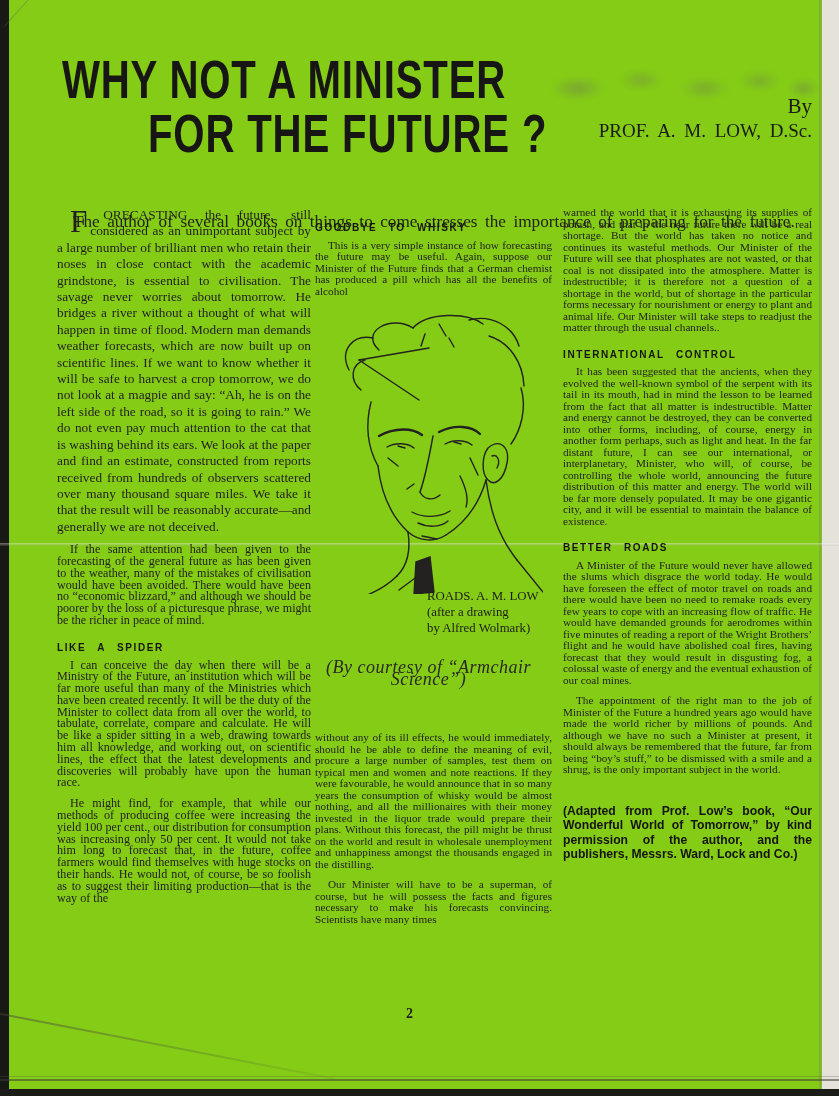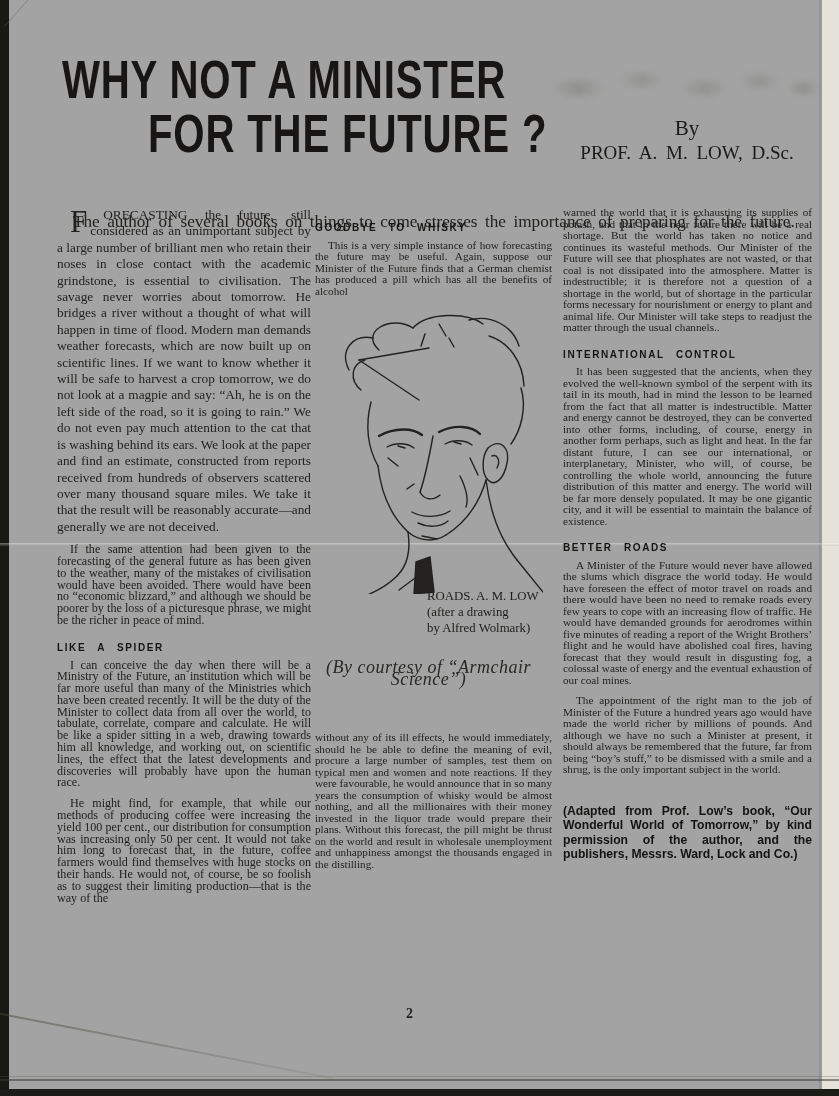--- a/index.html
+++ b/index.html
@@ -8,21 +8,21 @@
   .scan-page {
     position:relative; width:839px; height:1096px; margin:0 auto;
     overflow:hidden;
     color:#1d1c1a;
     font-family:"Liberation Serif", serif;
     background:
       radial-gradient(ellipse 260px 120px at 780px 300px, rgba(140,136,124,.12), transparent 70%),
       radial-gradient(ellipse 300px 70px at 240px 1050px, rgba(120,116,104,.18), transparent 70%),
       radial-gradient(ellipse 200px 60px at 120px 40px, rgba(140,136,124,.14), transparent 70%),
       linear-gradient(178deg, #efede7 0%, #ecead3e 0%, #edebe5 55%, #e9e7df 100%);
-    background-color:#a3a3a3;
+    background-color:#84cc16;
   }
 
   
   .left-bar   { position:absolute; left:0; top:0; width:9px; height:100%; background:#181814; }
   .bottom-bar { position:absolute; left:0; right:0; bottom:0; height:7px; background:#1b1b18; }
   .crease-bottom-1 { position:absolute; left:0; right:0; bottom:15px; height:2px; background:rgba(62,60,52,.55); }
   .crease-bottom-2 { position:absolute; left:0; right:0; bottom:19px; height:1px; background:rgba(90,88,78,.30); }
   .crease-diagonal { position:absolute; left:-4px; top:1012px; width:345px; height:2px;
     background:linear-gradient(to right, rgba(72,70,60,.5), rgba(72,70,60,.08));
     transform:rotate(11deg); transform-origin:left top; }
@@ -40,21 +40,21 @@
       radial-gradient(ellipse 34px 16px at 58% 55%, rgba(108,106,96,.32), transparent 70%),
       radial-gradient(ellipse 28px 15px at 78% 42%, rgba(108,106,96,.30), transparent 70%),
       radial-gradient(ellipse 22px 14px at 94% 55%, rgba(108,106,96,.36), transparent 70%); }
 
   
   .title-line { position:absolute; font-family:"Liberation Sans", sans-serif; font-weight:bold;
     color:#171614; white-space:nowrap; transform-origin:left center; }
   .title-1 { left:62px;  top:52px;  font-size:49px; transform:scaleX(.82) scaleY(1.08); letter-spacing:1px; }
   .title-2 { left:148px; top:106px; font-size:49px; transform:scaleX(.82) scaleY(1.08); letter-spacing:1px; }
 
-  .byline { position:absolute; left:562px; top:116px; width:250px; text-align:center; color:#1b1a18; }
+  .byline { position:absolute; left:562px; top:94px; width:250px; text-align:right; color:#1b1a18; }
   .byline-by   { font-size:21px; line-height:24px; }
   .byline-name { font-size:19px; line-height:26px; word-spacing:4px; }
 
   .standfirst { position:absolute; left:73px; top:165px; width:756px;
     font-size:17.2px; line-height:22px; word-spacing:3.2px; color:#211f1c;margin-top:46px; }
 
   
   .col { position:absolute; top:207px; text-align:justify; color:#232220; }
   .col-1 { left:57px;  width:254px; font-size:12.1px; line-height:11.8px; }
   .col-2 { left:315px; width:237px; font-size:11.2px; line-height:11.5px; }
@@ -167,20 +167,21 @@
       </svg>
       <div class="fig-caption">
         <div>ROADS. A. M. LOW</div>
         <div>(after a drawing</div>
         <div>by Alfred Wolmark)</div>
       </div>
       <div class="fig-courtesy">(By courtesy of “Armchair Science”)</div>
     </div>
 
     <p class="flush">without any of its ill effects, he would immediately, should he be able to define the meaning of evil, procure a large number of samples, test them on typical men and women and note reactions. If they were favourable, he would announce that in so many years the consumption of whisky would be almost nothing, and all the millionaires with their money invested in the liquor trade would prepare their plans. Without this forecast, the pill might be thrust on the world and result in wholesale unemployment and unhappiness amongst the thousands engaged in the distilling.</p>
+    <p>Our Minister will have to be a superman, of course, but he will possess the facts and figures necessary to make his forecasts convincing. Scientists have many times</p>
   </div>
 
   <div class="col col-3">
     <p class="flush">warned the world that it is exhausting its supplies of potash, and that in the near future there will be a real shortage. But the world has taken no notice and continues its wasteful methods. Our Minister of the Future will see that phosphates are not wasted, or that coal is not dissipated into the atmosphere. Matter is indestructible; it is therefore not a question of a shortage in the world, but of shortage in the particular forms necessary for nourishment or energy to plant and animal life. Our Minister will take steps to readjust the matter through the usual channels..</p>
     <div class="section-heading">INTERNATIONAL CONTROL</div>
     <p>It has been suggested that the ancients, when they evolved the well-known symbol of the serpent with its tail in its mouth, had in mind the lesson to be learned from the fact that all matter is indestructible. Matter and energy cannot be destroyed, they can be converted into other forms, including, of course, energy in another form perhaps, such as light and heat. In the far distant future, I can see our international, or interplanetary, Minister, who will, of course, be controlling the whole world, announcing the future distribution of this matter and energy. The world will be far more densely populated. It may be one gigantic city, and it will be essential to maintain the balance of existence.</p>
     <div class="section-heading">BETTER ROADS</div>
     <p>A Minister of the Future would never have allowed the slums which disgrace the world today. He would have foreseen the effect of motor travel on roads and there would have been no need to remake roads every few years to cope with an increasing flow of traffic. He would have demanded grounds for aerodromes within five minutes of reading a report of the Wright Brothers’ flight and he would have abolished coal fires, having forecast that they would result in disgusting fog, a colossal waste of energy and the eventual exhaustion of our coal mines.</p>
     <p>The appointment of the right man to the job of Minister of the Future a hundred years ago would have made the world richer by millions of pounds. And although we have no such a Minister at present, it should always be remembered that the future, far from being “boy’s stuff,” to be dismissed with a smile and a shrug, is the only important subject in the world.</p>
     <div class="credit">(Adapted from Prof. Low’s book, “Our Wonderful World of Tomorrow,” by kind permission of the author, and the publishers, Messrs. Ward, Lock and Co.)</div>

